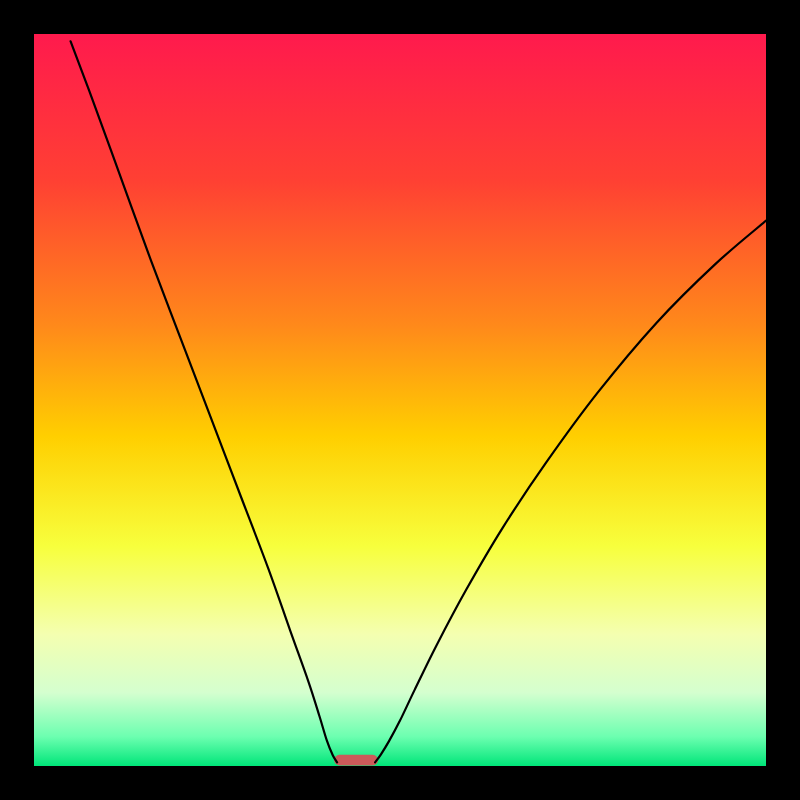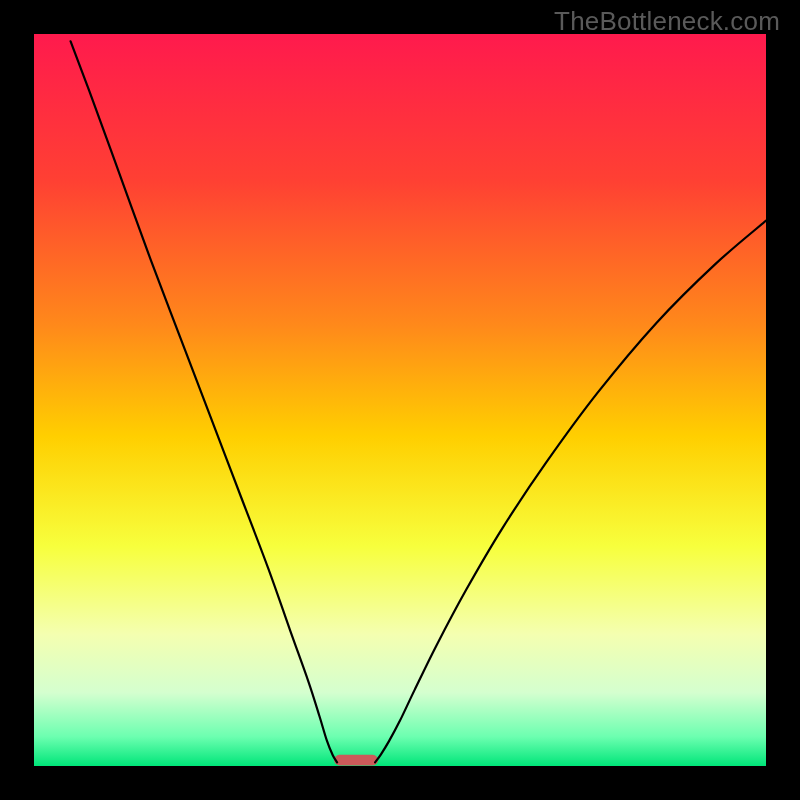--- a/index.html
+++ b/index.html
@@ -36,21 +36,20 @@
     font-size: 26px;
     letter-spacing: 0.2px;
     font-weight: 400;
   }
   svg { display: block; }
 </style>
 </head>
 <body>
 
 <div class="frame">
-  <div class="watermark">TheBottleneck.com</div>
 
   <div class="plot">
     <svg id="chart-svg" width="732" height="732" viewBox="0 0 732 732">
         <defs>
           <linearGradient id="bg-grad" x1="0" y1="0" x2="0" y2="1">
             <stop offset="0%" stop-color="#ff1a4d"></stop>
             <stop offset="20%" stop-color="#ff4033"></stop>
             <stop offset="40%" stop-color="#ff8a1a"></stop>
             <stop offset="55.00000000000001%" stop-color="#ffcf00"></stop>
             <stop offset="70%" stop-color="#f7ff3d"></stop>

